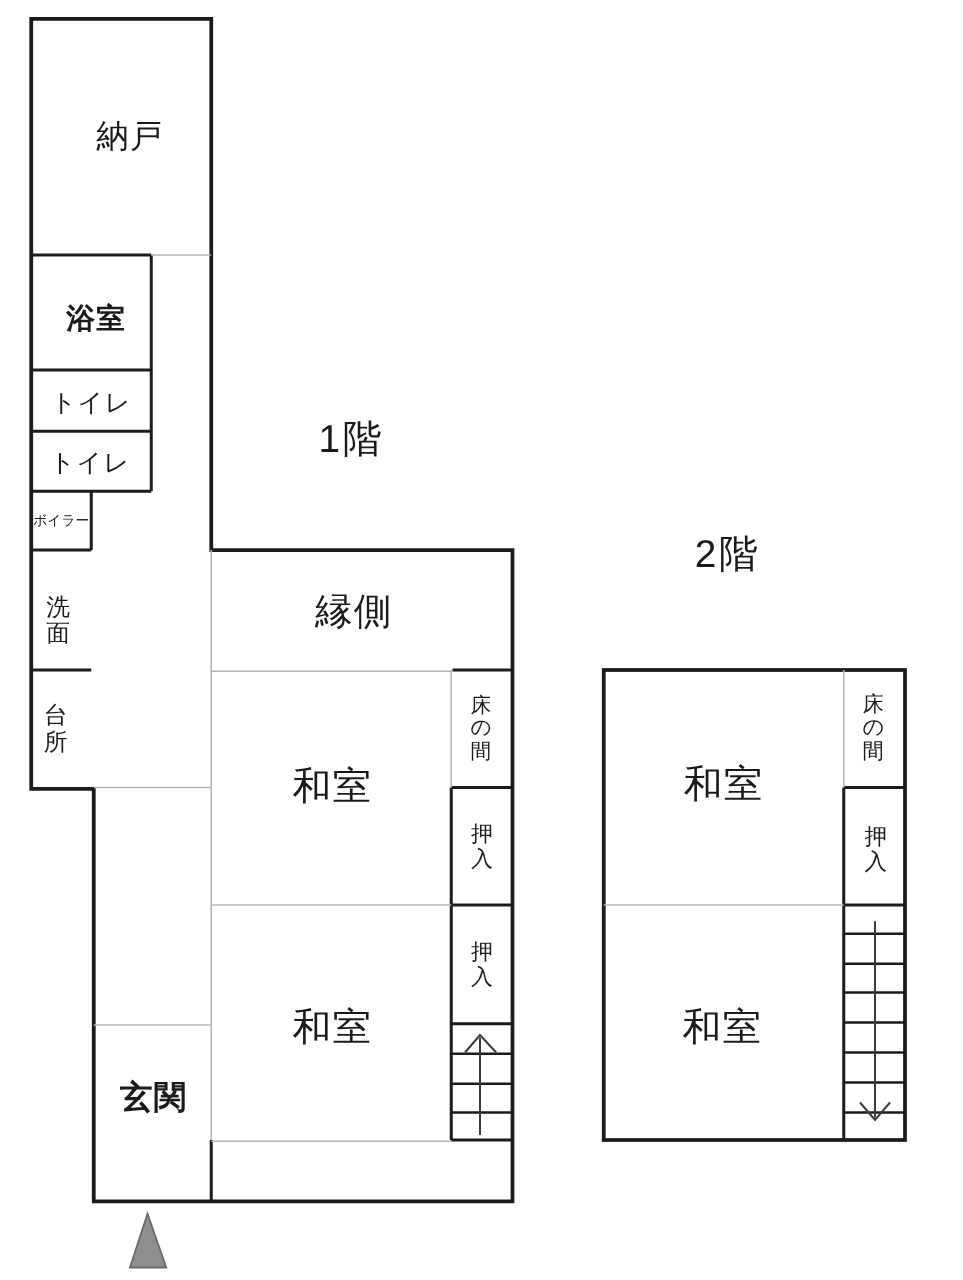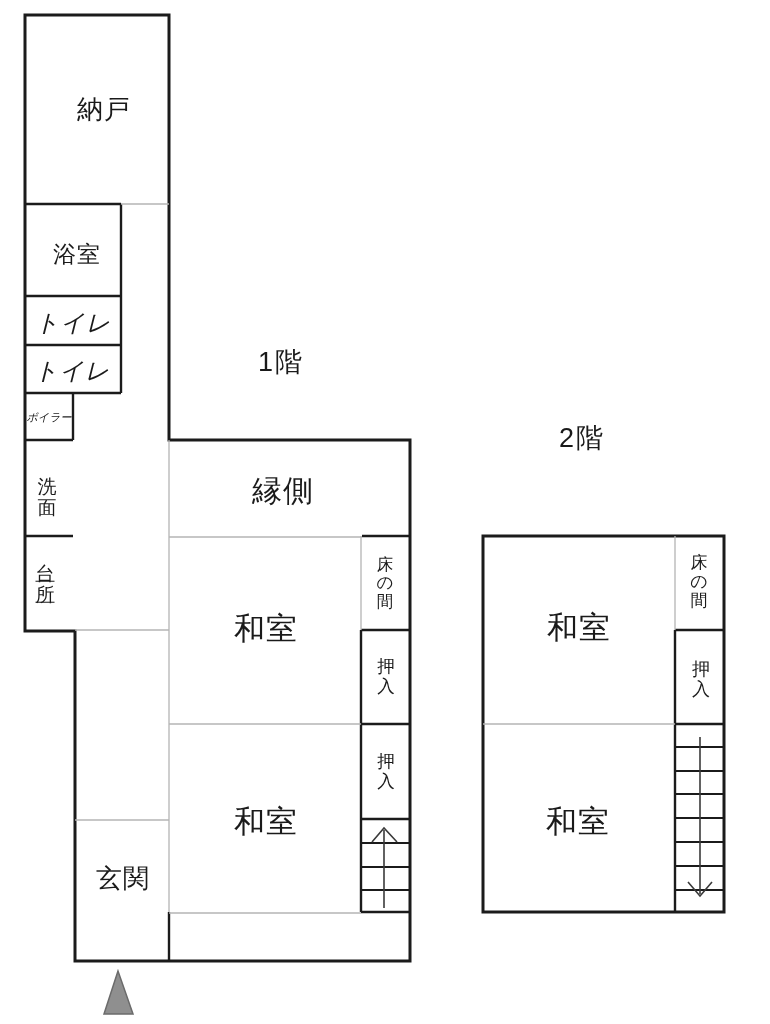--- a/index.html
+++ b/index.html
@@ -19,29 +19,28 @@
     color:#1a1a1a;
     font-weight:500;
     letter-spacing:1px;
     line-height:1.1;
     user-select:none;
   }
   .vtext{
     white-space:normal;
     width:1.05em;
     word-break:break-all;
-    text-align:center;
     letter-spacing:0;
     line-height:1.12;
   }
-  .floor-label{font-size:27px;letter-spacing:2px;margin-top:11px;}
+  .floor-label{font-size:31px;letter-spacing:2px;}
   .big{font-size:31px;}
-  .mid{font-size:23px;}
-  .small{font-size:24px;font-style:italic;}
-  .tiny{font-size:11px;letter-spacing:0;font-style:italic;}
+  .mid{font-size:23px;font-weight:bold;}
+  .small{font-size:20px;}
+  .tiny{font-size:11px;letter-spacing:0;}
 </style>
 </head>
 <body>
 
 <div class="canvas">
 
   <svg class="plan-svg" width="770" height="1024" viewBox="0 0 770 1024">
 
     <g fill="none" stroke="#1b1b1b" stroke-width="3" stroke-linejoin="miter">
       <path d="M25 631 L25 15 L169 15 L169 440 L410 440 L410 961 L75 961 L75 631 Z"></path>
@@ -128,29 +127,29 @@
 
     <g fill="none" stroke="#3a3a3a" stroke-width="1.6">
       <line x1="700" y1="737" x2="700" y2="894"></line>
       <polyline points="688,882 700,896 712,882"></polyline>
     </g>
 
     <polygon points="118,971 104,1014 133,1014" fill="#8f8f8f" stroke="#6b6b6b" stroke-width="1.5"></polygon>
   </svg>
 
   <div class="lbl floor-label" style="left:281px;top:352px;">1階</div>
-  <div class="lbl floor-label" style="left:582px;top:428px;">2階</div>
+  <div class="lbl floor-label" style="left:582px;top:444px;">2階</div>
 
   <div class="lbl big" style="left:104px;top:109px;font-size:26px;">納戸</div>
   <div class="lbl mid" style="left:77px;top:255px;">浴室</div>
   <div class="lbl small" style="left:73px;top:323px;">トイレ</div>
   <div class="lbl small" style="left:72px;top:371px;">トイレ</div>
   <div class="lbl tiny" style="left:49px;top:417px;">ボイラー</div>
   <div class="lbl vtext" style="left:47px;top:497px;font-size:19px;">洗面</div>
-  <div class="lbl vtext" style="left:45px;top:584px;font-size:19px;text-decoration:underline;">台所</div>
+  <div class="lbl vtext" style="left:45px;top:584px;font-size:19px;">台所</div>
   <div class="lbl big" style="left:283px;top:490px;font-size:30px;">縁側</div>
   <div class="lbl big" style="left:266px;top:629px;">和室</div>
   <div class="lbl big" style="left:266px;top:822px;">和室</div>
   <div class="lbl vtext" style="left:385px;top:583px;font-size:16.5px;">床の間</div>
   <div class="lbl vtext" style="left:386px;top:677px;font-size:17.5px;">押入</div>
   <div class="lbl vtext" style="left:386px;top:772px;font-size:17.5px;">押入</div>
   <div class="lbl mid" style="left:123px;top:878px;font-size:26px;">玄関</div>
 
   <div class="lbl big" style="left:579px;top:628px;">和室</div>
   <div class="lbl big" style="left:578px;top:822px;">和室</div>

